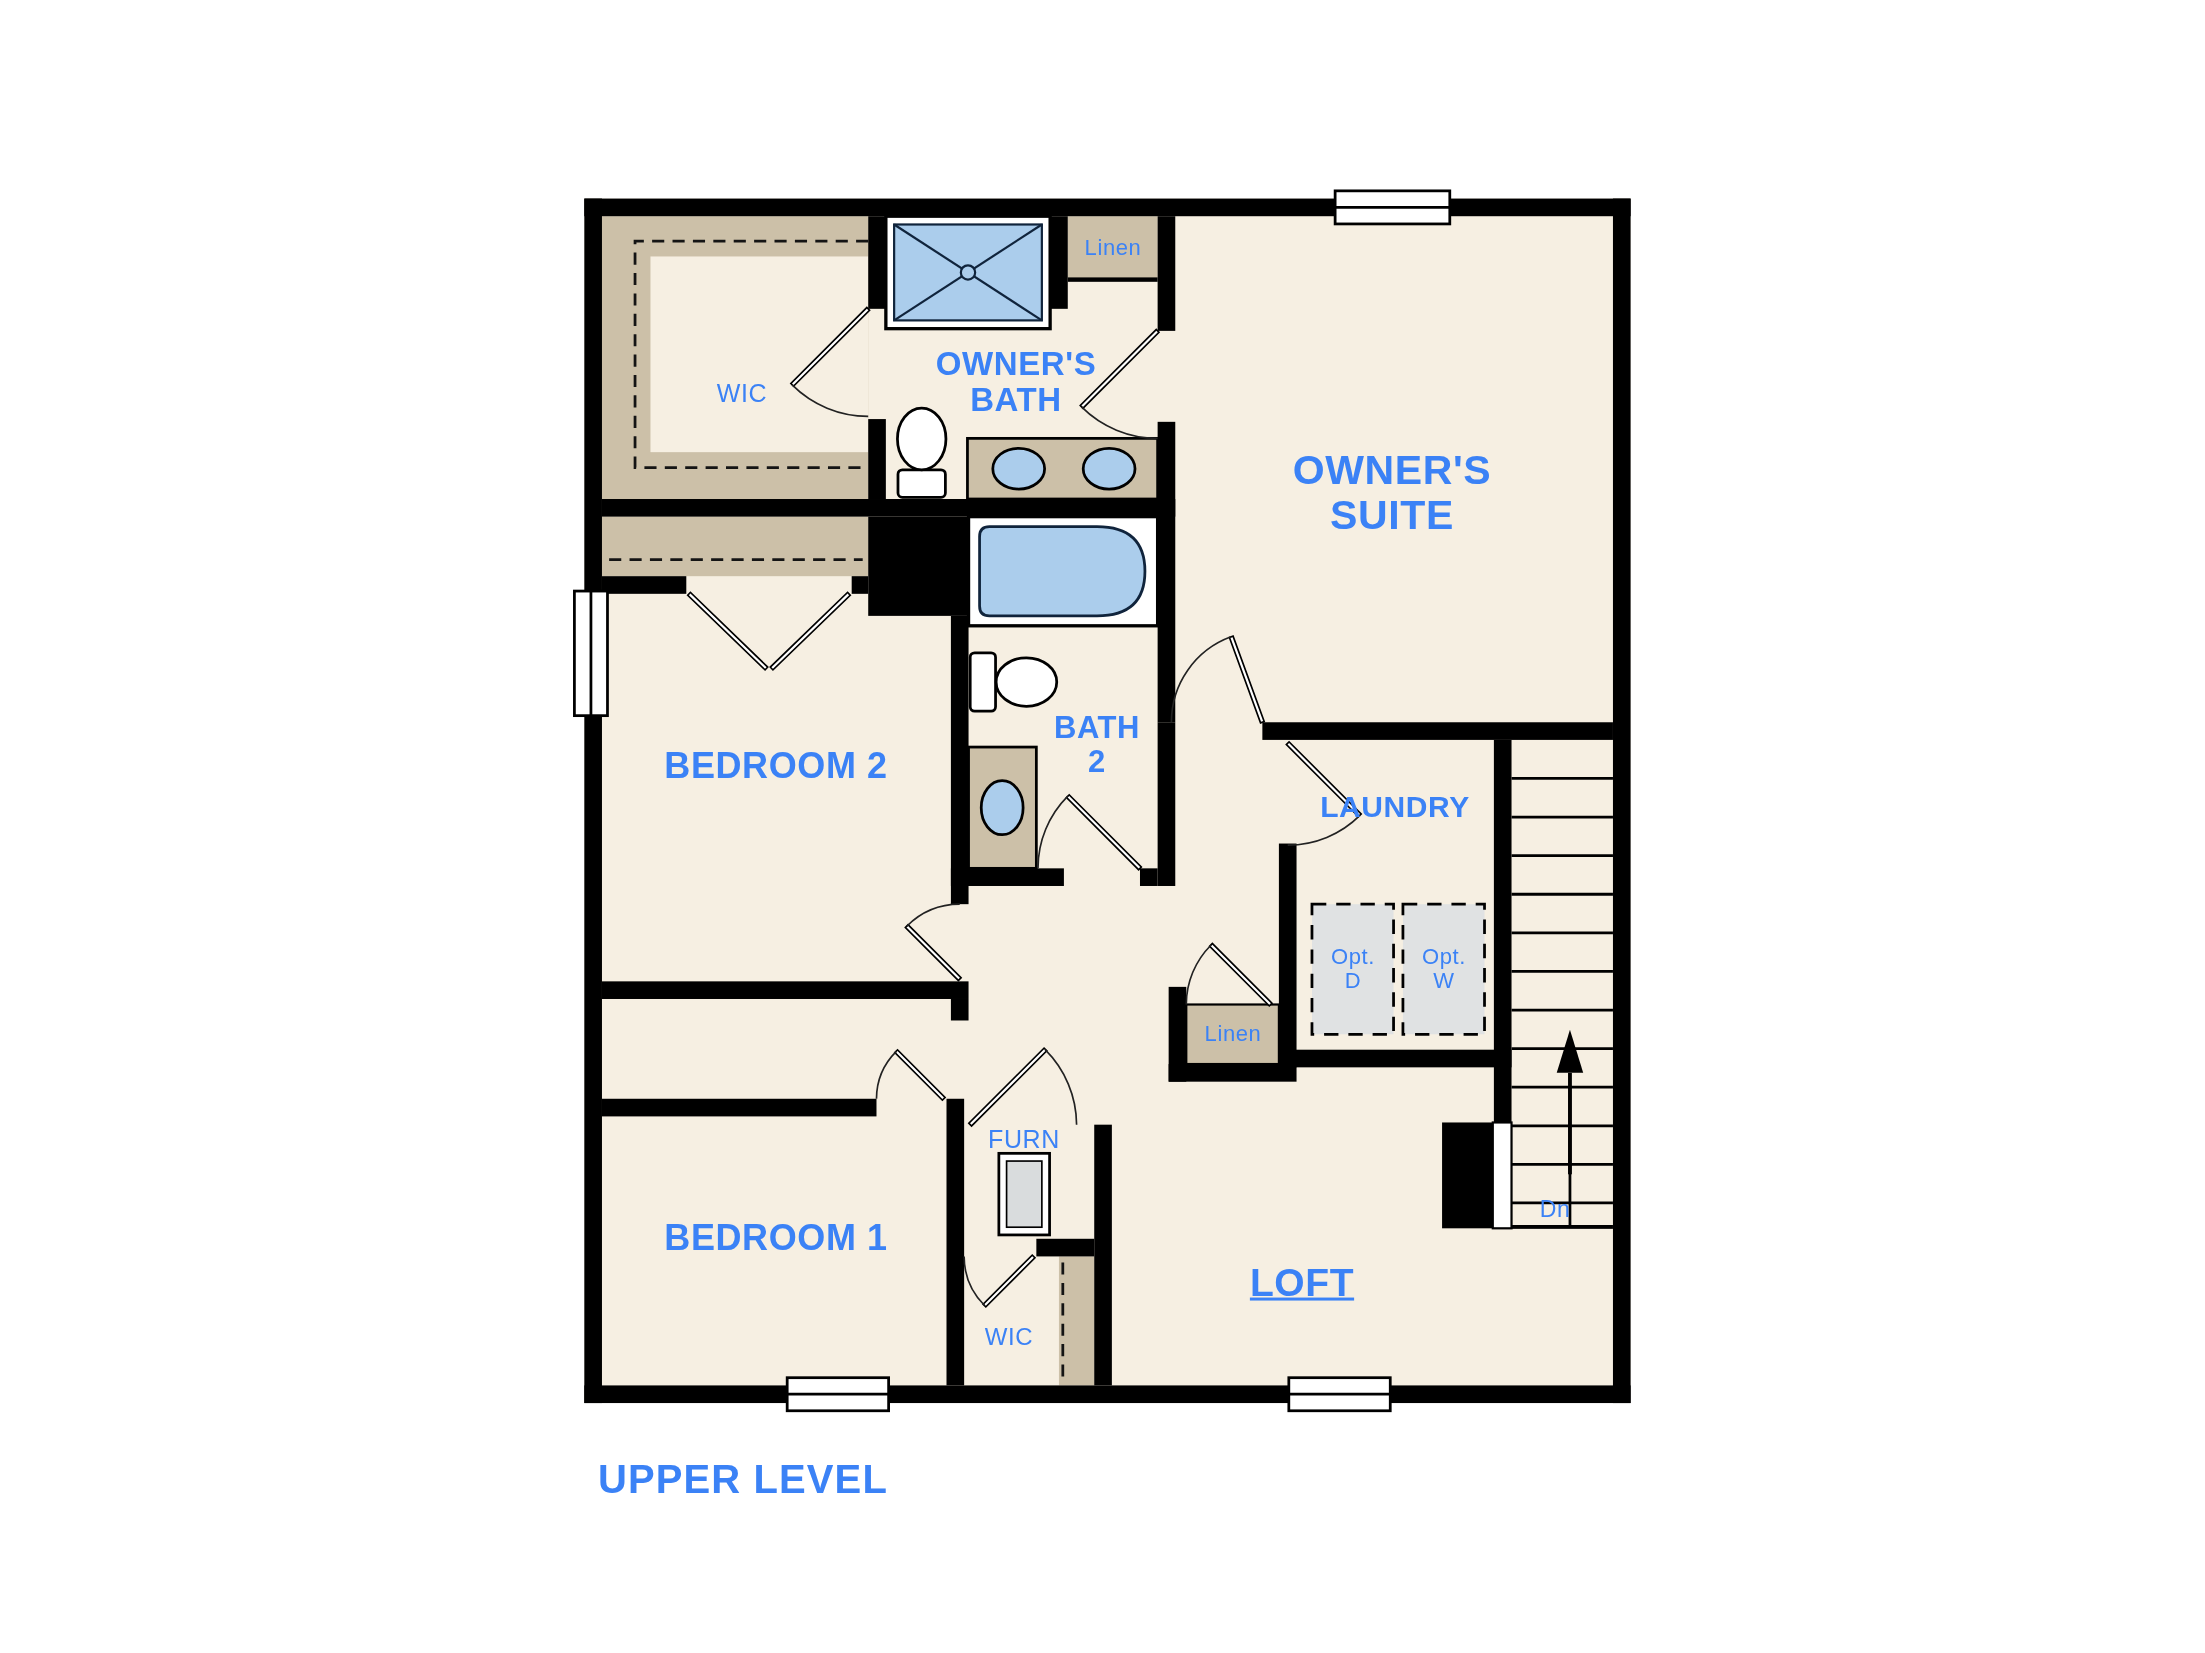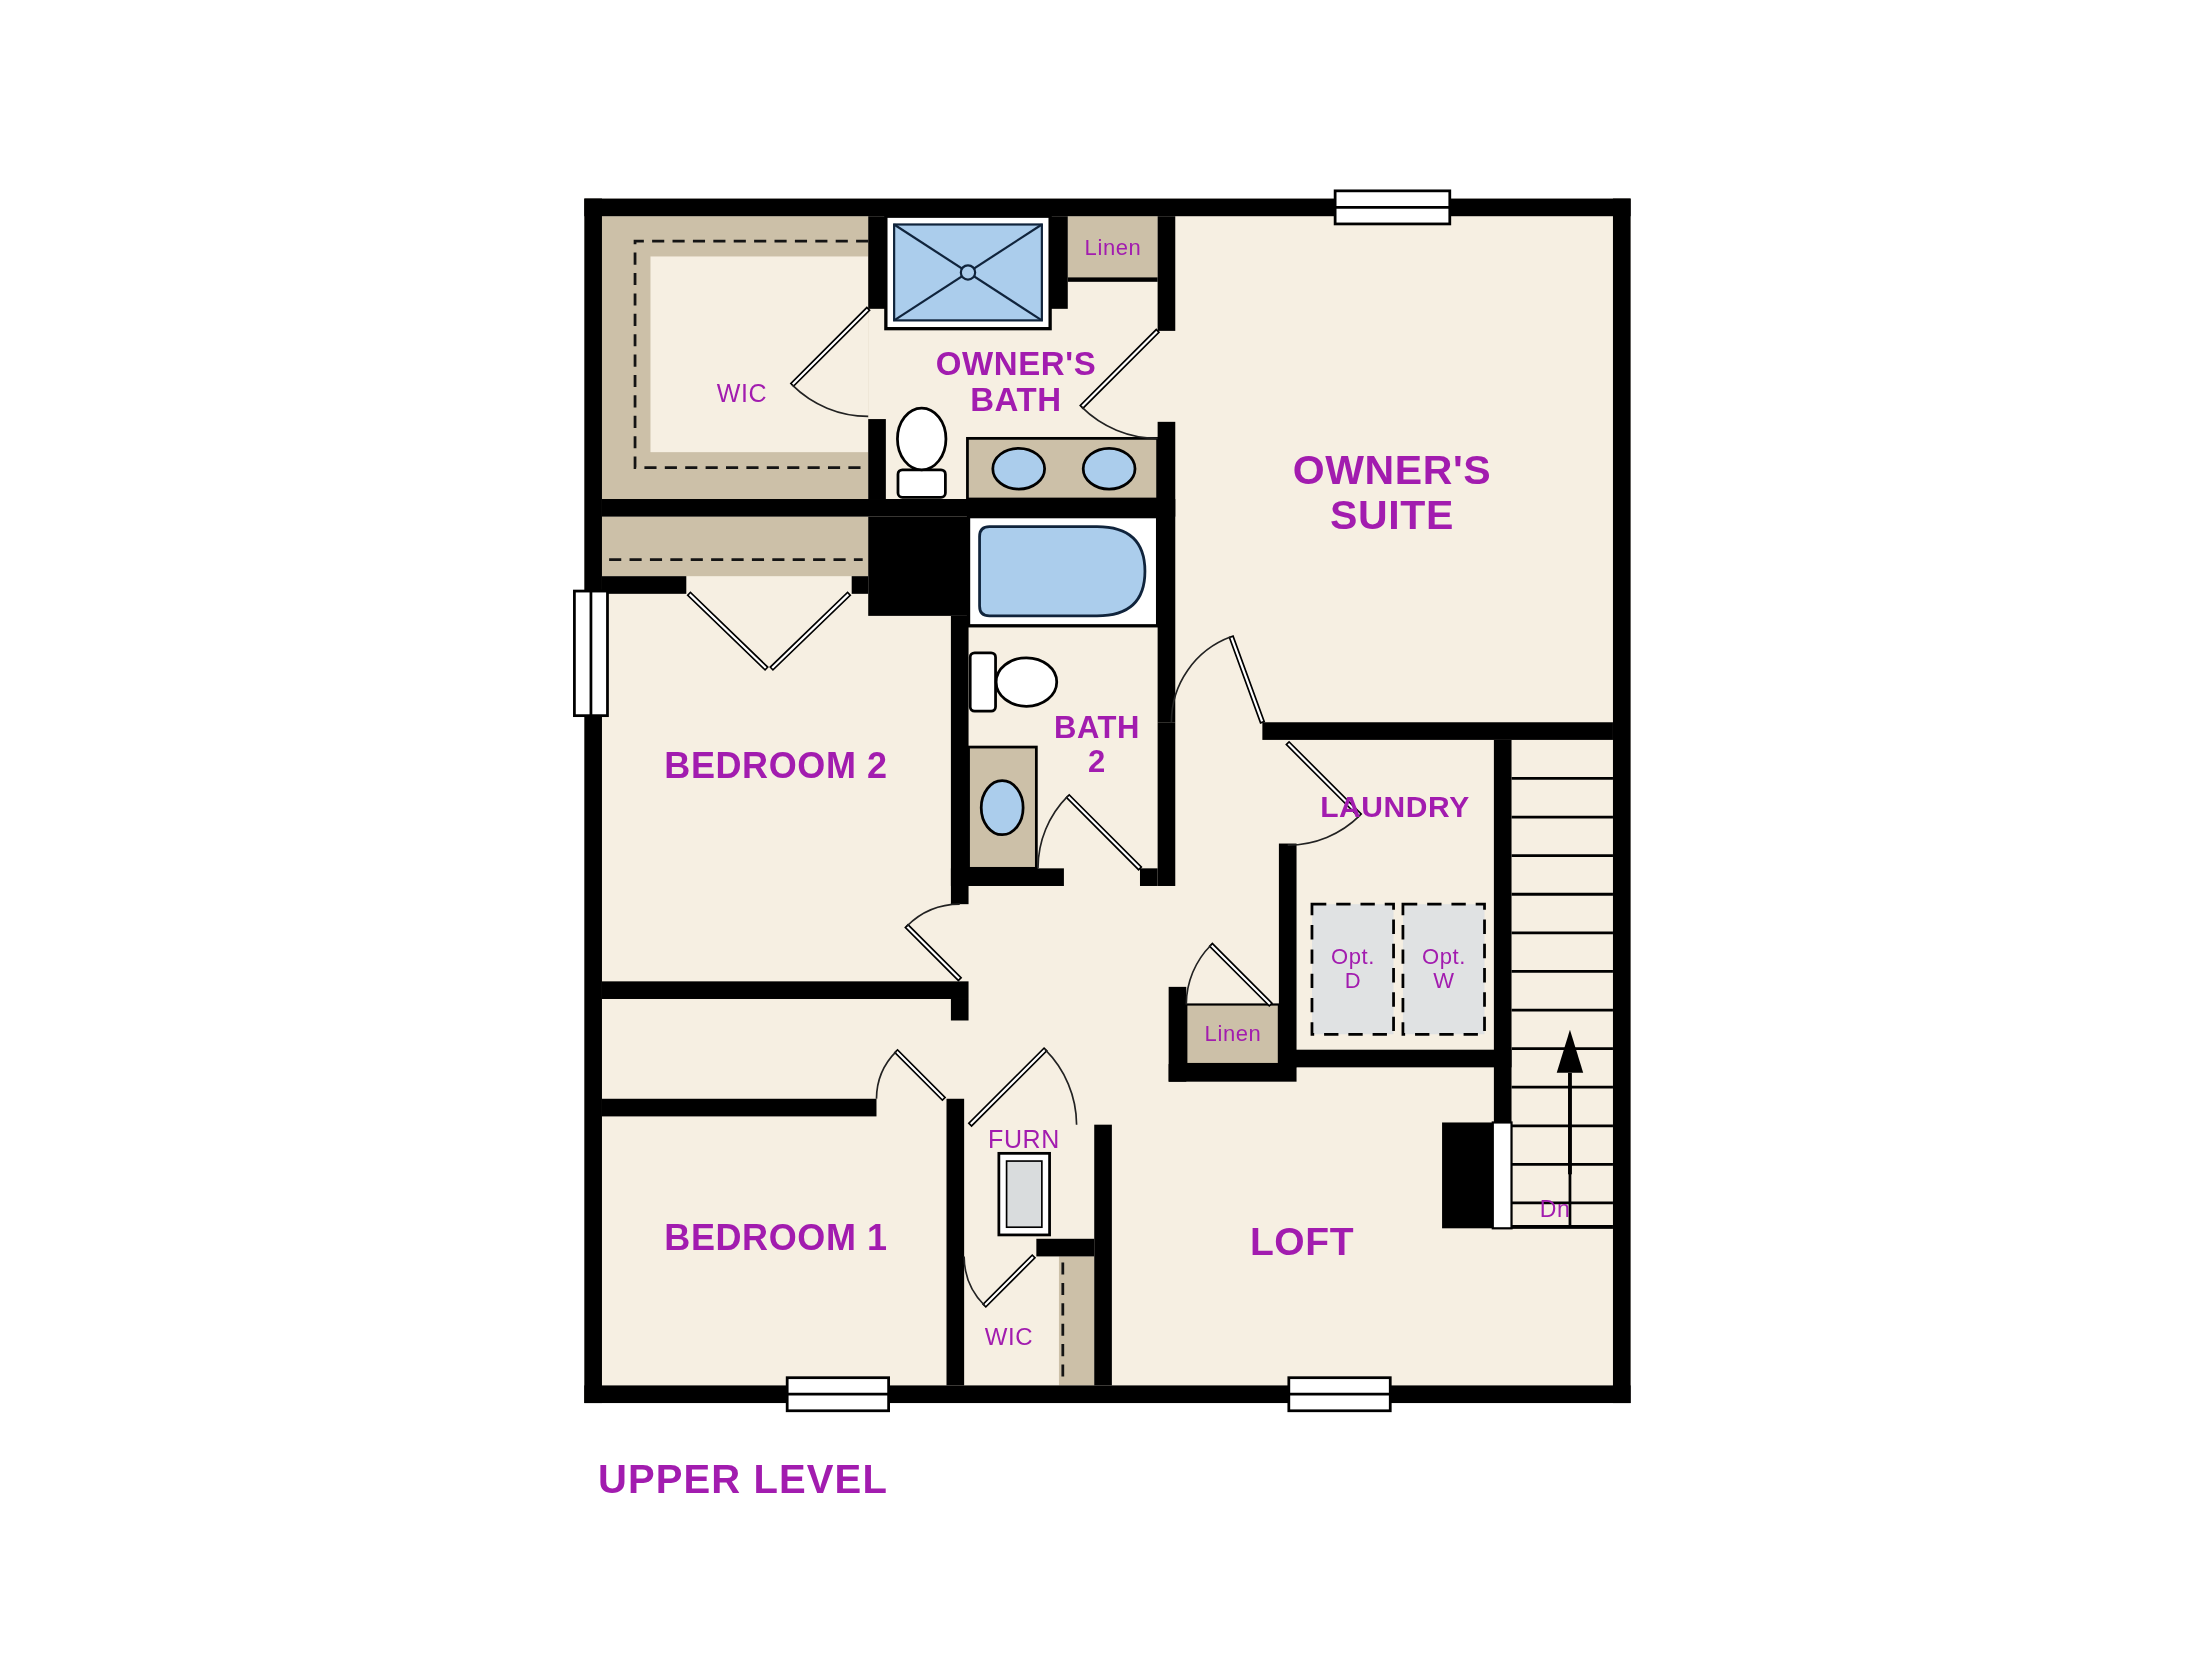--- a/index.html
+++ b/index.html
@@ -1,19 +1,19 @@
 <!DOCTYPE html>
 <html style="font-size:8.8px"><head>
 <meta charset="utf-8">
 <style>
   html,body{margin:0;padding:0;background:#ffffff;}
   #page{position:relative;width:2205px;height:1654px;background:#ffffff;overflow:hidden;
         font-family:"Liberation Sans",sans-serif;}
   #plan-svg{position:absolute;left:0;top:0;}
-  .label{position:absolute;transform:translate(-50%,-50%);color:#a21caf;text-align:center;
+  .label{position:absolute;transform:translate(-50%,-50%);color:#3b82f6;text-align:center;
          white-space:nowrap;line-height:1.1;letter-spacing:0.6px;}
   .b{font-weight:bold;}
   .title{transform:translate(0,-50%);letter-spacing:1.1px;}
 </style>
 </head>
 <body>
 
 <div id="page">
 
 <svg id="plan-svg" width="2205" height="1654" viewBox="0 0 4000 3000">
@@ -231,20 +231,20 @@
 </div>
 
 <div class="label" style="left:1233px;top:1034px;font-size:22px;">Linen</div>
 
 <div class="label b" style="left:776px;top:1238px;font-size:36px;">BEDROOM 1</div>
 
 <div class="label" style="left:1024px;top:1140px;font-size:25px;">FURN</div>
 
 <div class="label" style="left:1009px;top:1337px;font-size:24px;">WIC</div>
 
-<div class="label b" style="left:1302px;top:1242px;font-size:39px;">LOFT</div>
+<div class="label b" style="left:1302px;top:1283px;font-size:39px;text-decoration:underline;">LOFT</div>
 
 <div class="label" style="left:1555px;top:1210px;font-size:23px;text-align:right;">Dn</div>
 
 <div class="label b title" style="left:598px;top:1479px;font-size:40px;">UPPER LEVEL</div>
 
 </div>
 
 
 </body></html>

